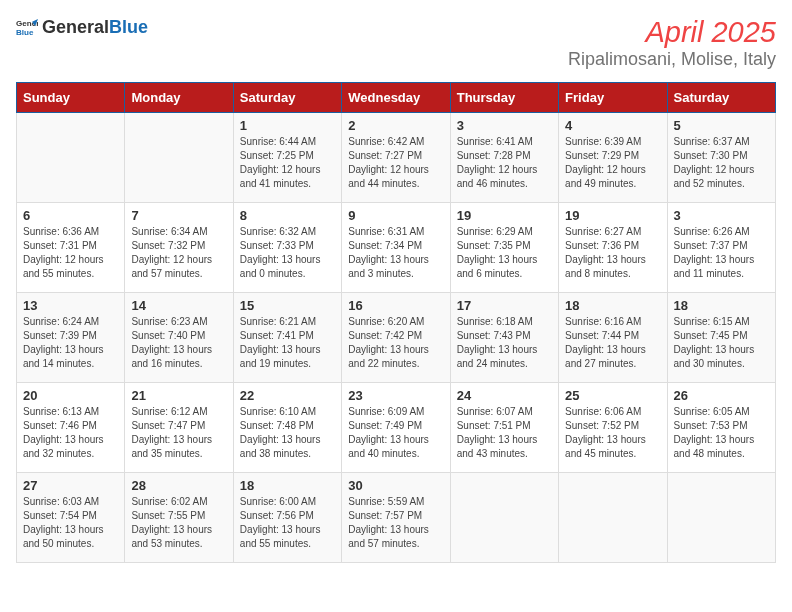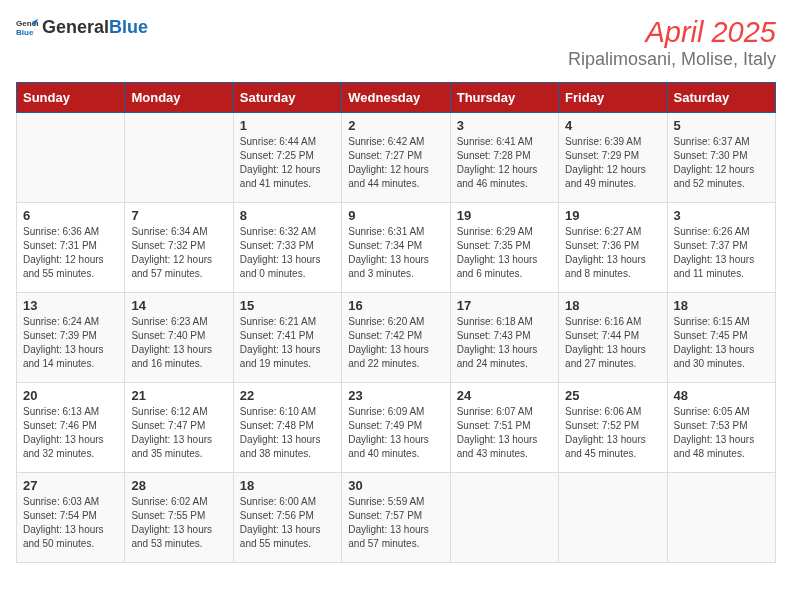--- a/index.html
+++ b/index.html
@@ -156,21 +156,21 @@
         <td><span class="day-number">18</span><span class="cell-text">Sunrise: 6:16 AM<br>Sunset: 7:44 PM<br>Daylight: 13 hours and 27 minutes.</span></td>
         <td><span class="day-number">18</span><span class="cell-text">Sunrise: 6:15 AM<br>Sunset: 7:45 PM<br>Daylight: 13 hours and 30 minutes.</span></td>
       </tr>
       <tr>
         <td><span class="day-number">20</span><span class="cell-text">Sunrise: 6:13 AM<br>Sunset: 7:46 PM<br>Daylight: 13 hours and 32 minutes.</span></td>
         <td><span class="day-number">21</span><span class="cell-text">Sunrise: 6:12 AM<br>Sunset: 7:47 PM<br>Daylight: 13 hours and 35 minutes.</span></td>
         <td><span class="day-number">22</span><span class="cell-text">Sunrise: 6:10 AM<br>Sunset: 7:48 PM<br>Daylight: 13 hours and 38 minutes.</span></td>
         <td><span class="day-number">23</span><span class="cell-text">Sunrise: 6:09 AM<br>Sunset: 7:49 PM<br>Daylight: 13 hours and 40 minutes.</span></td>
         <td><span class="day-number">24</span><span class="cell-text">Sunrise: 6:07 AM<br>Sunset: 7:51 PM<br>Daylight: 13 hours and 43 minutes.</span></td>
         <td><span class="day-number">25</span><span class="cell-text">Sunrise: 6:06 AM<br>Sunset: 7:52 PM<br>Daylight: 13 hours and 45 minutes.</span></td>
-        <td><span class="day-number">48</span><span class="cell-text">Sunrise: 6:05 AM<br>Sunset: 7:53 PM<br>Daylight: 13 hours and 48 minutes.</span></td>
+        <td><span class="day-number">26</span><span class="cell-text">Sunrise: 6:05 AM<br>Sunset: 7:53 PM<br>Daylight: 13 hours and 48 minutes.</span></td>
       </tr>
       <tr>
         <td><span class="day-number">27</span><span class="cell-text">Sunrise: 6:03 AM<br>Sunset: 7:54 PM<br>Daylight: 13 hours and 50 minutes.</span></td>
         <td><span class="day-number">28</span><span class="cell-text">Sunrise: 6:02 AM<br>Sunset: 7:55 PM<br>Daylight: 13 hours and 53 minutes.</span></td>
         <td><span class="day-number">18</span><span class="cell-text">Sunrise: 6:00 AM<br>Sunset: 7:56 PM<br>Daylight: 13 hours and 55 minutes.</span></td>
         <td><span class="day-number">30</span><span class="cell-text">Sunrise: 5:59 AM<br>Sunset: 7:57 PM<br>Daylight: 13 hours and 57 minutes.</span></td>
         <td></td>
         <td></td>
         <td></td>
       </tr>

